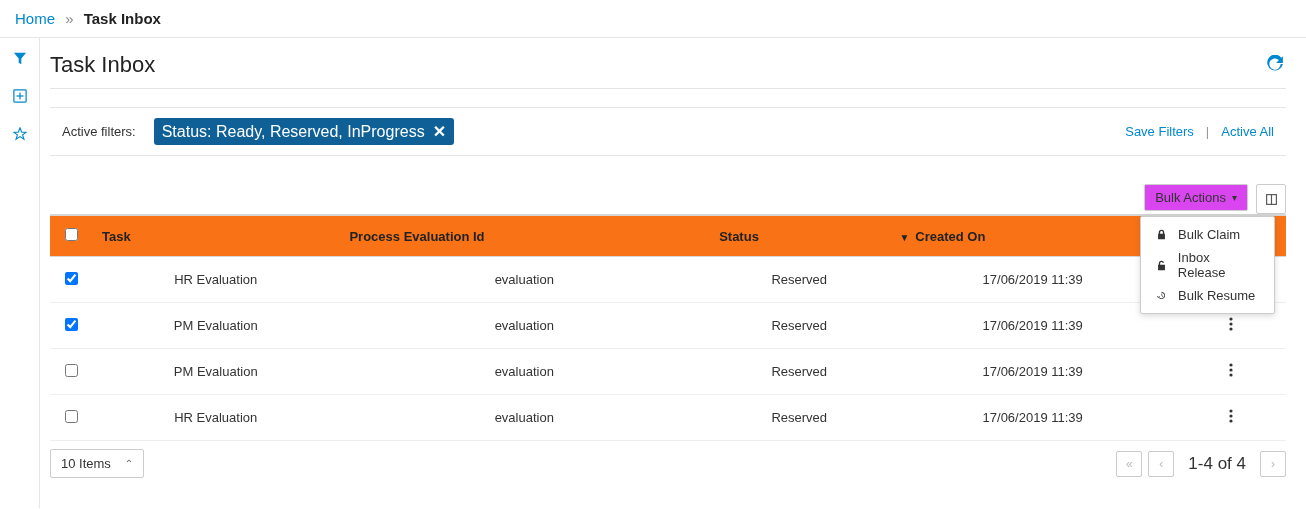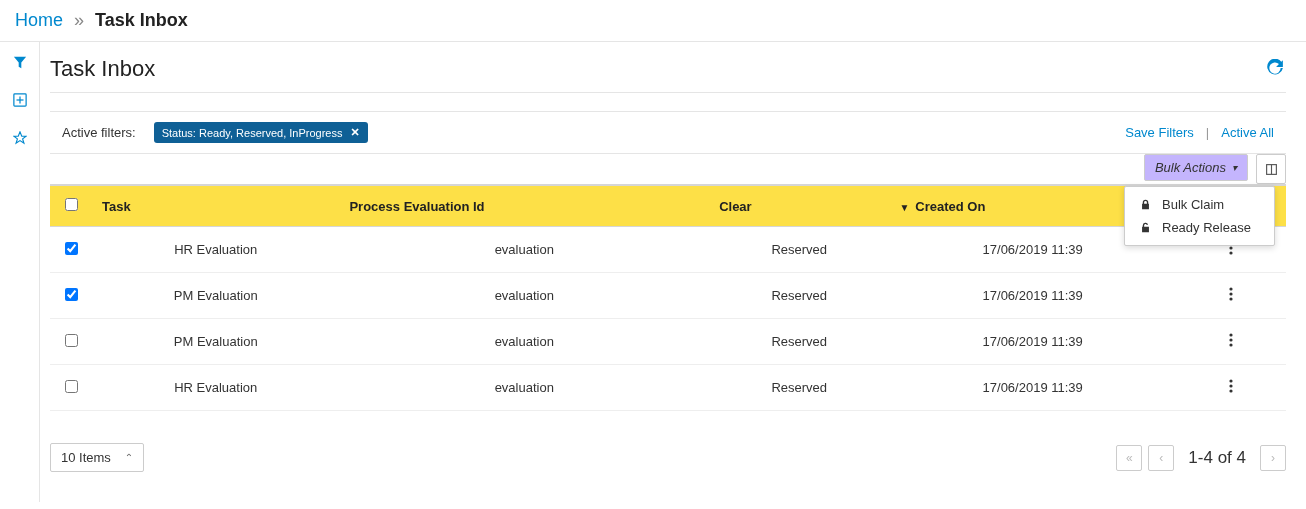--- a/index.html
+++ b/index.html
@@ -1,59 +1,59 @@
 <!DOCTYPE html>
 <html><head>
 <meta charset="utf-8">
 <style>
   * { box-sizing: border-box; margin: 0; padding: 0; }
   body { font-family: "Helvetica Neue", Helvetica, Arial, sans-serif; font-size: 13px; color: #333; background: #fff; }
   a { color: #0088ce; text-decoration: none; cursor: pointer; }
 
-  .breadcrumb { padding: 10px 15px; border-bottom: 1px solid #e5e5e5; font-size: 18px; }
+  .breadcrumb { padding: 10px 15px; border-bottom: 1px solid #e5e5e5; font-size: 15px; }
   .breadcrumb .sep { color: #888; margin: 0 6px; }
   .breadcrumb .current { font-weight: 700; color: #222; }
 
   .layout { display: flex; }
   .side-rail { width: 40px; border-right: 1px solid #e5e5e5; padding-top: 10px; display: flex; flex-direction: column; align-items: center; gap: 18px; }
   .side-rail .icon-btn { width: 20px; height: 20px; color: #0088ce; cursor: pointer; display:flex; align-items:center; justify-content:center; }
 
   .main { flex: 1; padding: 14px 20px 30px 10px; }
 
   .title-row { display: flex; align-items: center; justify-content: space-between; border-bottom: 1px solid #e5e5e5; padding-bottom: 10px; margin-bottom: 18px; }
   .page-title { font-size: 22px; font-weight: 400; color: #222; }
   .refresh { color: #0088ce; cursor: pointer; width: 20px; height: 20px; }
 
-  .filters-bar { display: flex; align-items: center; justify-content: space-between; border-top: 1px solid #e5e5e5; border-bottom: 1px solid #e5e5e5; padding: 10px 12px; }
+  .filters-bar { display: flex; align-items: center; justify-content: space-between; border-top: 1px solid #e5e5e5; border-bottom: 1px solid #e5e5e5; padding: 10px 12px; margin-bottom: 28px; }
   .filters-left { display: flex; align-items: center; gap: 18px; }
   .filters-label { color: #333; font-size: 13px; }
-  .chip { background: #0f6096; color: #fff; border-radius: 3px; padding: 4px 8px; font-size: 11px; display: inline-flex; align-items: center; gap: 8px; cursor: default; }
+  .chip { background: #0f6096; color: #fff; border-radius: 3px; padding: 4px 8px; font-size: 16px; display: inline-flex; align-items: center; gap: 8px; cursor: default; }
   .chip .chip-x { cursor: pointer; font-weight: 700; }
   .filters-right { font-size: 13px; display:flex; align-items:center; gap:12px;}
   .filters-right .divider { color: #999; }
 
   .table-actions { display: flex; justify-content: flex-end; gap: 8px; margin-bottom: 0; position: relative; }
   .bulk-wrap { position: relative; }
-  .bulk-btn { background: #c4b5fd; border: 1px solid #ccc; border-radius: 2px; padding: 5px 10px; font-size: 13px; color: #333; cursor: pointer; display:inline-flex; align-items:center; gap:6px;font-style:italic;}
+  .bulk-btn { background: #d946ef; border: 1px solid #ccc; border-radius: 2px; padding: 5px 10px; font-size: 13px; color: #333; cursor: pointer; display:inline-flex; align-items:center; gap:6px;}
   .square-btn { width: 30px; height: 30px; border: 1px solid #ccc; border-radius: 2px; background: #fff; display:inline-flex; align-items:center; justify-content:center; cursor:pointer; }
 
-  .dropdown-menu { position: absolute; top: 32px; right: -27px; width: 151px; background: #fff; border: 1px solid #ccc; border-radius: 2px; box-shadow: 0 2px 6px rgba(0,0,0,.15); padding: 6px 0; z-index: 100; }
+  .dropdown-menu { position: absolute; top: 32px; right: -27px; width: 135px; background: #fff; border: 1px solid #ccc; border-radius: 2px; box-shadow: 0 2px 6px rgba(0,0,0,.15); padding: 6px 0; z-index: 100; }
   .dropdown-item { padding: 4px 14px; font-size: 13px; color: #333; display:flex; align-items:center; gap:10px; cursor:pointer; }
   .dropdown-item .di-icon { width: 13px; display:inline-flex; justify-content:center; }
 
   table.data { width: 100%; border-collapse: collapse; }
-  table.data thead th { text-align: left; font-weight: 600; font-size: 13px; color: #222; background: #fde047; border-top: 2px solid #d6d6d6; border-bottom: 1px solid #d6d6d6; padding: 12px 10px; }
+  table.data thead th { text-align: left; font-weight: 600; font-size: 13px; color: #222; background: #f97316; border-top: 2px solid #d6d6d6; border-bottom: 1px solid #d6d6d6; padding: 12px 10px; }
   table.data thead th.check, table.data tbody td.check { width: 42px; text-align: center; }
   table.data thead th.actions, table.data tbody td.actions { width: 110px; text-align: center; }
   table.data tbody td { padding: 14px 10px; border-bottom: 1px solid #eee; vertical-align: middle; font-size: 13px; color: #333; text-align: center;}
   .sort-ind { margin-right: 6px; font-size: 10px;}
 
   .kebab { cursor: pointer; color:#333; display:inline-flex;}
 
-  .footer-bar { display: flex; justify-content: space-between; align-items: center; margin-top: 32px; }
+  .footer-bar { display: flex; justify-content: space-between; align-items: center; margin-top: 8px; }
   .page-size { border: 1px solid #ccc; border-radius: 2px; padding: 6px 10px; background: #fff; display:inline-flex; align-items:center; gap:14px; cursor:pointer; font-size:13px;}
   .pagination { display: flex; align-items: center; gap: 6px; }
   .pag-btn { width: 26px; height: 26px; border: 1px solid #ccc; border-radius: 2px; background: #fff; display:inline-flex; align-items:center; justify-content:center; color:#bbb; cursor:pointer; font-size:12px;}
   .pag-info { margin: 0 8px; font-size: 17px; color: #333;}
 
   input[type=checkbox]{ cursor:pointer; width:13px; height:13px;}
   svg { display:block;}
 </style>
 </head>
 <body>
@@ -124,39 +124,47 @@
                 </svg>
             </span>
             <span>Bulk Claim</span>
           </div>
           <div class="dropdown-item">
             <span class="di-icon">
               <svg width="11" height="11" viewBox="0 0 16 16" fill="currentColor">
                   <path d="M4 7V5a4 4 0 0 1 7.8-1.2l-1.9.6A2 2 0 0 0 6 5v2h7v8H3V7h1z"></path>
                 </svg>
             </span>
-            <span>Ready Release</span>
+            <span>Inbox Release</span>
+          </div>
+          <div class="dropdown-item">
+            <span class="di-icon">
+              <svg width="11" height="11" viewBox="0 0 16 16" fill="currentColor">
+                  <path d="M8 3a5 5 0 1 1-4.9 6H1l2.5 3L6 9H4.1A4 4 0 1 0 8 4V3zM8 5v3l2 2 .7-.7L9 8V5H8z"></path>
+                </svg>
+            </span>
+            <span>Bulk Resume</span>
           </div>
         </div>
       </div>
       <span class="square-btn">
         <svg width="13" height="13" viewBox="0 0 16 16" fill="none" stroke="#555" stroke-width="1.4">
             <rect x="2" y="2" width="12" height="12"></rect>
             <line x1="8" y1="2" x2="8" y2="14"></line>
           </svg>
       </span>
     </div>
 
     <table class="data">
       <thead>
         <tr>
           <th class="check"><input type="checkbox" style=""></th>
           <th>Task</th>
           <th>Process Evaluation Id</th>
-          <th>Clear</th>
+          <th>Status</th>
           <th><span class="sort-ind">▼</span><span>Created On</span></th>
           <th class="actions"></th>
         </tr>
       </thead>
       <tbody id="tbody">
           <tr>
             <td class="check"><input type="checkbox" checked="" style=""></td>
             <td>HR Evaluation</td>
             <td>evaluation</td>
             <td>Reserved</td>

